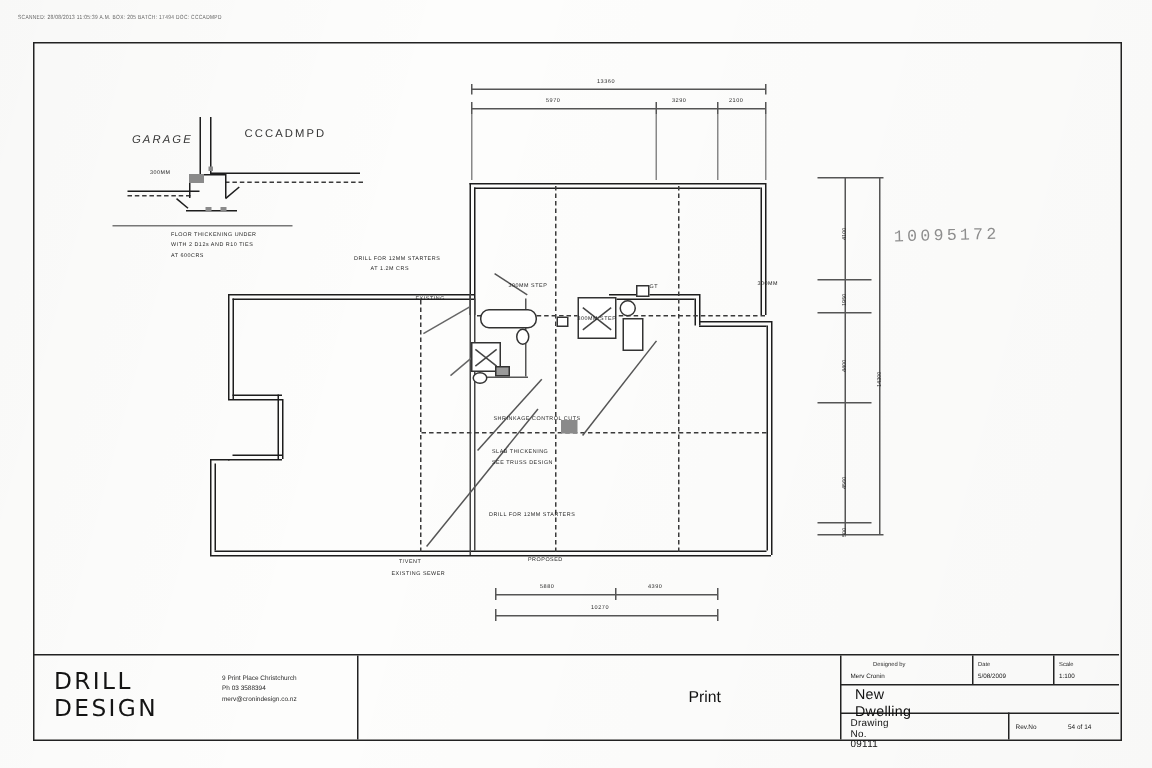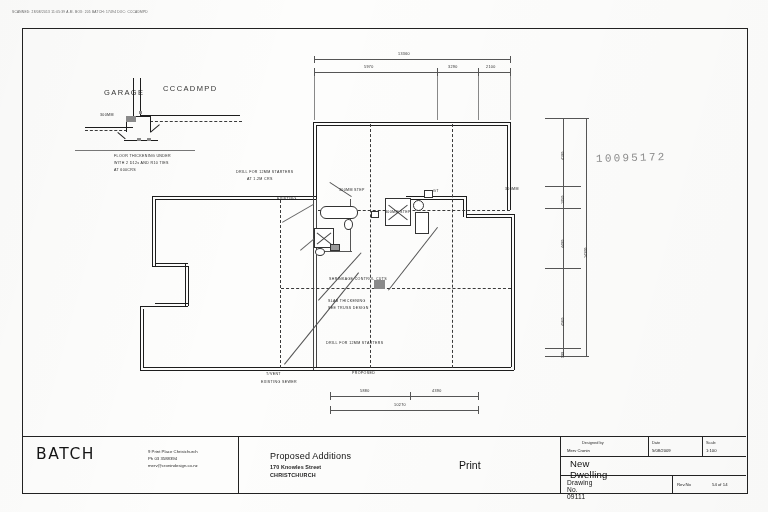--- a/index.html
+++ b/index.html
@@ -78,21 +78,21 @@
 </head>
 <body>
 
 <div id="sheet">
 
   <div class="scanhdr">SCANNED: 28/08/2013 11:05:39 A.M.  BOX: 205 BATCH: 17494 DOC: CCCADMPD</div>
 
   <div class="border-outer"></div>
 
   <div>
-    <div class="lbl big" style="left:104px;top:88px;">GARAGE</div>
+    <div class="lbl big" style="left:88px;top:88px;font-style:italic;">GARAGE</div>
     <div class="lbl big" style="left:163px;top:84px;">CCCADMPD</div>
 
     <div class="ln v" style="left:133px;top:78px;height:38px;"></div>
     <div class="ln v" style="left:140px;top:78px;height:38px;"></div>
 
     <div class="ln h" style="left:140px;top:115px;width:100px;"></div>
     <div class="dash-h" style="left:150px;top:121px;width:92px;"></div>
 
     <div class="ln h" style="left:85px;top:127px;width:48px;"></div>
     <div class="dash-h" style="left:85px;top:130px;width:42px;"></div>
@@ -261,34 +261,30 @@
     <div class="lbl dim" style="left:394px;top:403px;">10270</div>
   </div>
 
   <div class="stamp">10095172</div>
 
   <div class="tb">
     <div class="vsep" style="left:216px;"></div>
     <div class="vsep" style="left:538px;"></div>
 
     <div class="logo">
-      <div>BATCH</div>
+      <div>DRILL</div>
+      <div>DESIGN</div>
     </div>
 
     <div class="addr">
       <div>9 Print Place Christchurch</div>
       <div>Ph 03 3588394</div>
       <div>merv@cronindesign.co.nz</div>
     </div>
 
-    <div class="proj">
-      <div class="t1">Proposed Additions</div>
-      <div class="t2">170 Knowles Street</div>
-      <div class="t3">CHRISTCHURCH</div>
-    </div>
 
     <div class="sheetname">Print</div>
 
     <div class="meta">
       <div class="hsep" style="left:538px;top:19px;width:186px;"></div>
       <div class="hsep" style="left:538px;top:38px;width:186px;"></div>
       <div class="vsep" style="left:626px;top:0;height:19px;"></div>
       <div class="vsep" style="left:680px;top:0;height:19px;"></div>
       <div class="vsep" style="left:650px;top:38px;height:18px;"></div>
 

